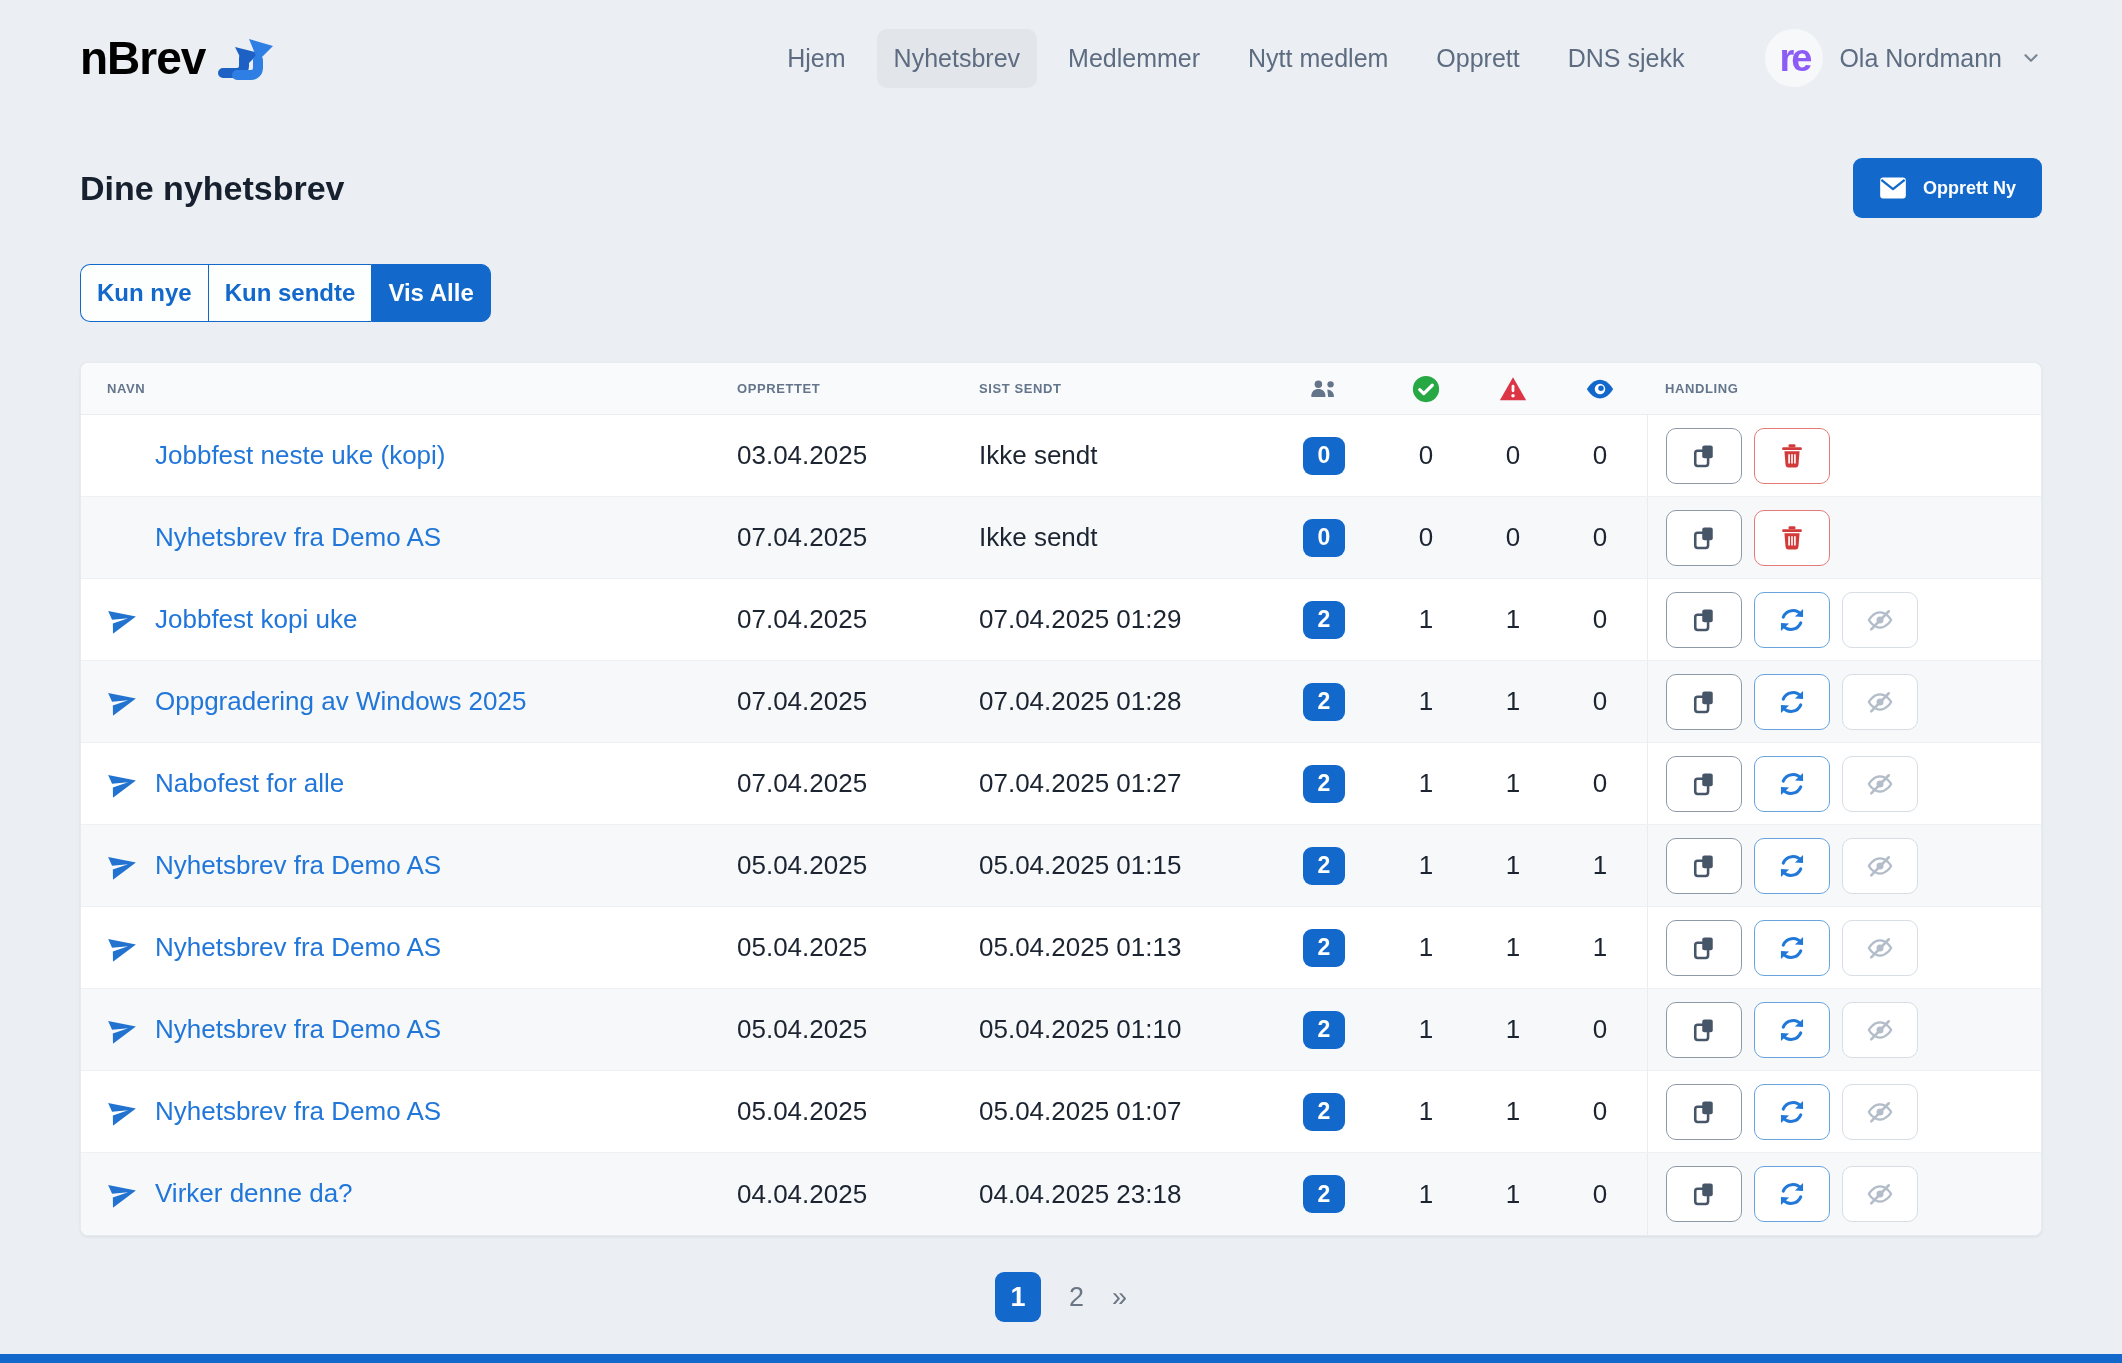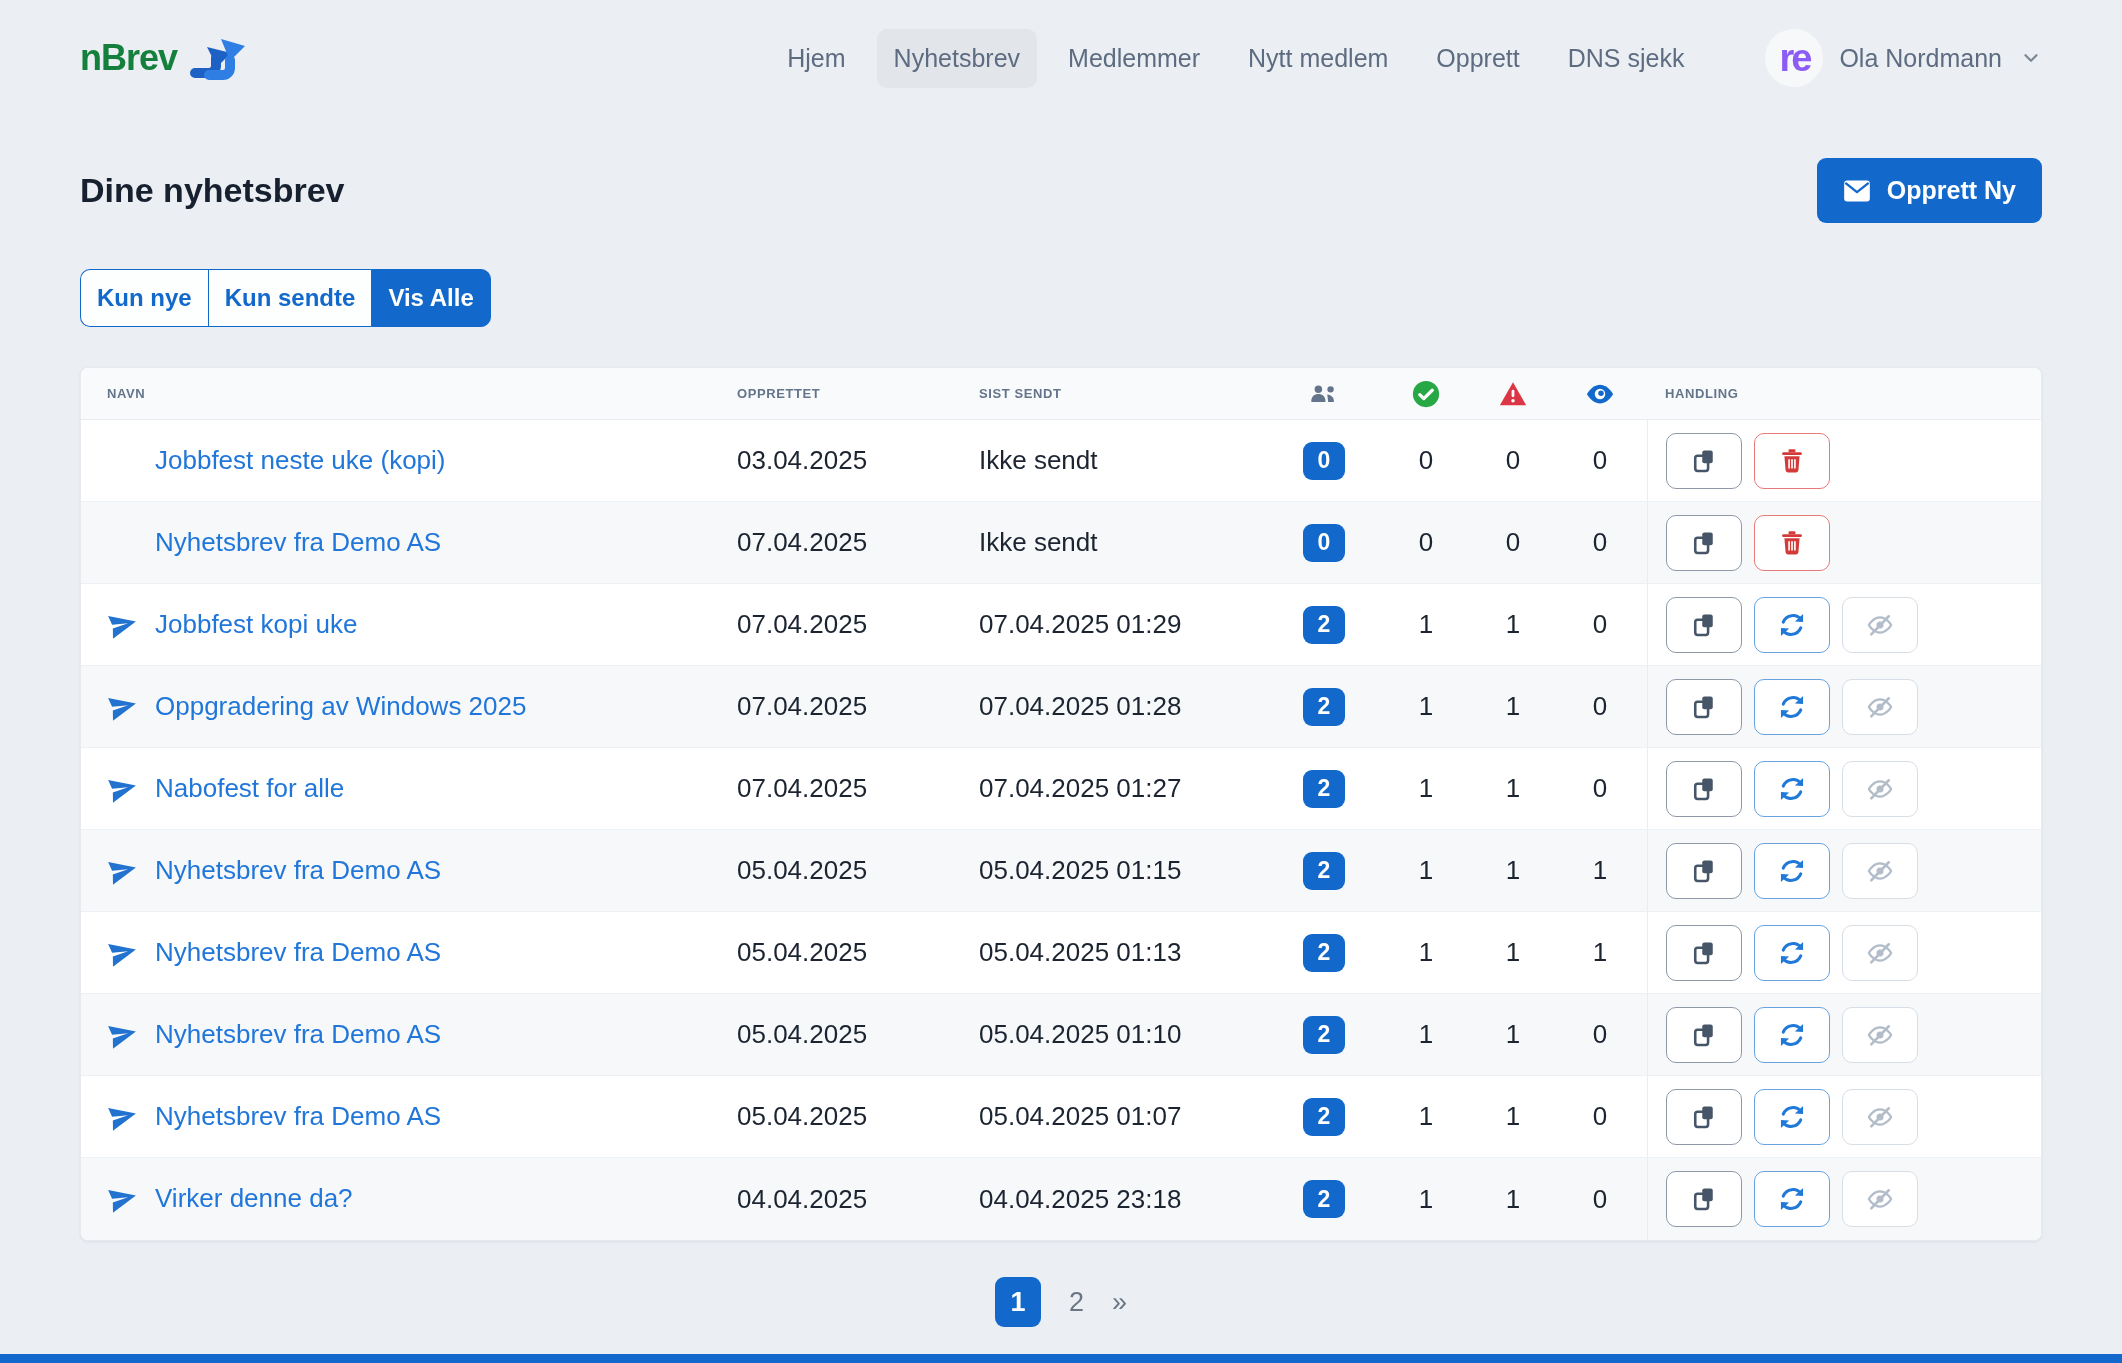--- a/index.html
+++ b/index.html
@@ -9,36 +9,36 @@
     background:#ebeff3;
     position:relative;
     overflow:hidden;
     color:#1b2430;
   }
   .page { padding:0 80px; position:relative; }
 
   
   .topbar { display:flex; align-items:center; height:116px; }
   .logo { display:flex; align-items:center; gap:10px; }
-  .logo-text { font-size:36px; font-weight:800; color:#15803d; letter-spacing:-1px; }
+  .logo-text { font-size:46px; font-weight:800; color:#000000; letter-spacing:-1px; }
   .logo-mark { width:58px; height:50px; }
   .nav { display:flex; align-items:center; gap:14px; margin-left:auto; }
   .nav-item { font-size:25px; color:#5d6c80; padding:15px 17px; border-radius:10px; cursor:pointer; white-space:nowrap; }
   .nav-item.active { background:#e2e5ea; }
   .user-chip { display:flex; align-items:center; gap:16px; margin-left:64px; cursor:pointer; }
   .avatar { width:58px; height:58px; border-radius:50%; background:#f7f8f9; display:flex; align-items:center; justify-content:center;
             font-size:38px; font-weight:800; color:#8b5cf6; letter-spacing:-3px; overflow:hidden; }
   .user-name { font-size:25px; color:#5d6c80; }
   .chev { width:22px; height:22px; margin-left:2px; }
 
   
   .title-row { display:flex; align-items:center; justify-content:space-between; margin-top:42px; }
   .page-title { font-size:34px; font-weight:800; color:#17202e; }
   .btn-primary { display:flex; align-items:center; gap:16px; background:var(--primary,#1269cb); color:#fff;
-                 font-size:25px; font-weight:700; border:none; border-radius:9px; padding:18px 26px; cursor:pointer; }
+                 font-size:18px; font-weight:700; border:none; border-radius:9px; padding:18px 26px; cursor:pointer; }
   .btn-primary svg { width:28px; height:24px; }
 
   
   .filter-group { display:flex; margin-top:46px; }
   .filter-btn { font-size:24px; font-weight:700; padding:14px 16px; background:#fdfefe; color:#1269cb;
                 border:1px solid #1269cb; border-right:none; cursor:pointer; }
   .filter-btn:first-child { border-radius:10px 0 0 10px; }
   .filter-btn:last-child { border-radius:0 10px 10px 0; border-right:1px solid #1269cb; }
   .filter-btn.active { background:#1269cb; color:#fff; }
 

